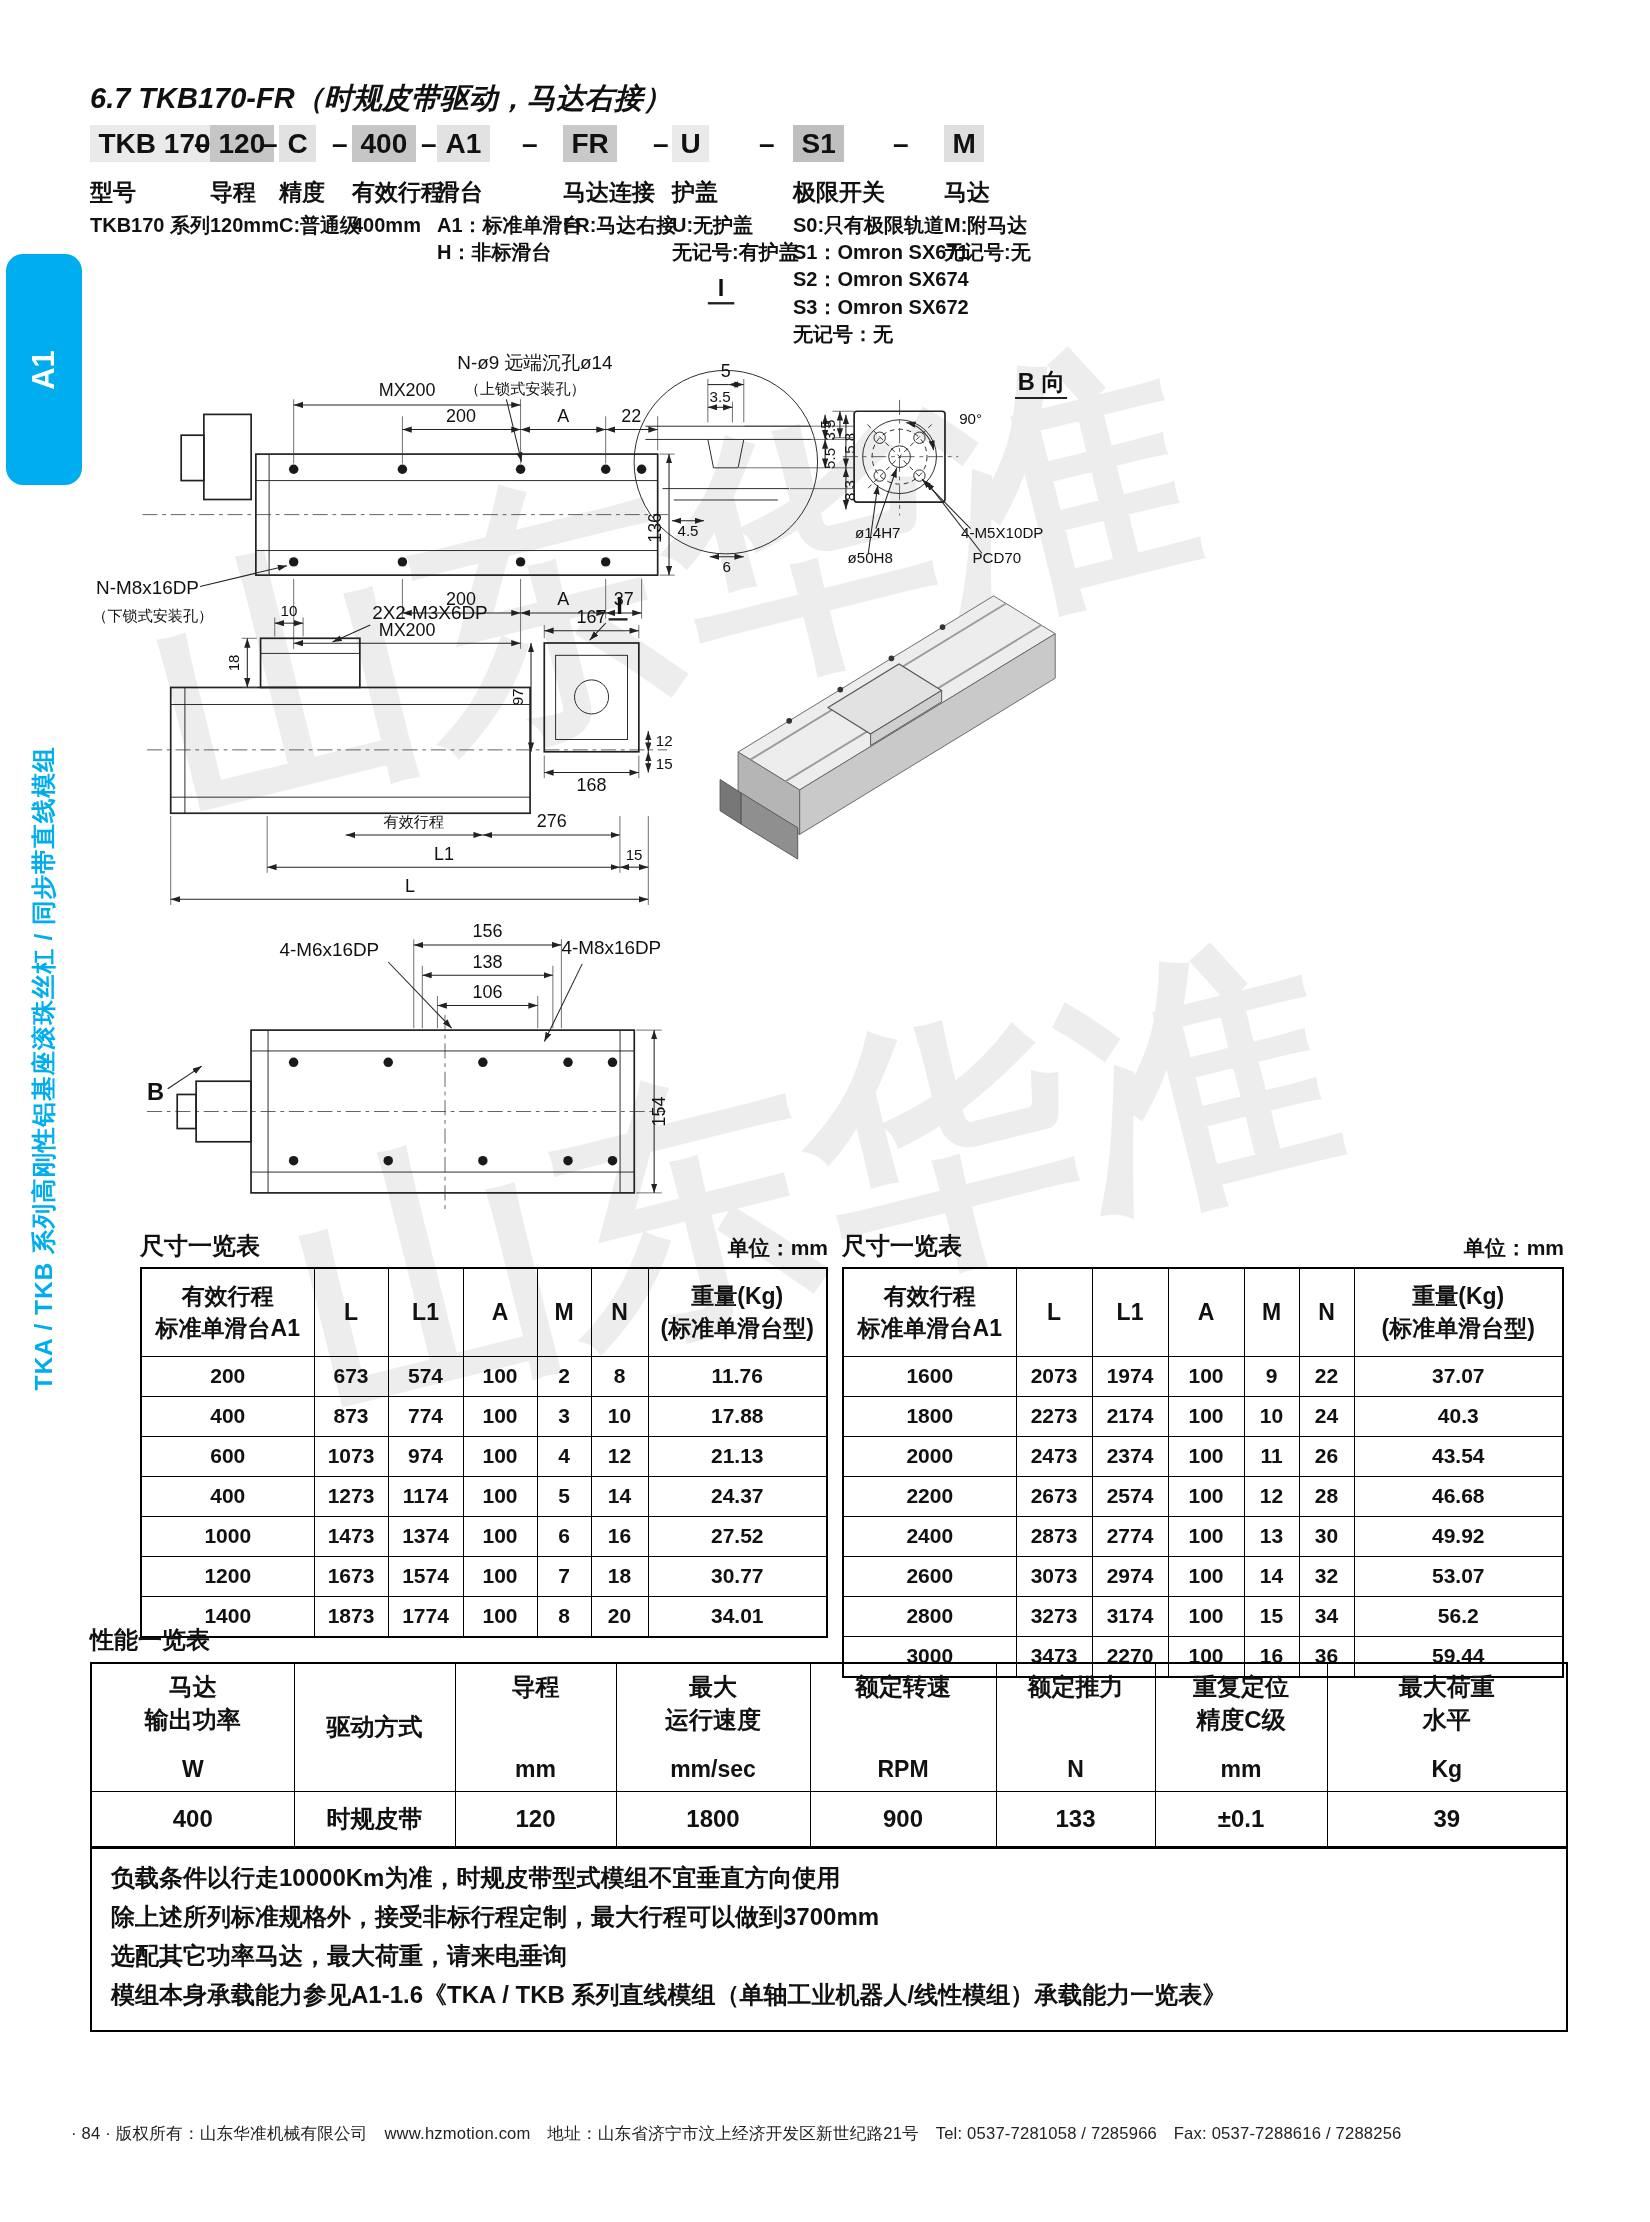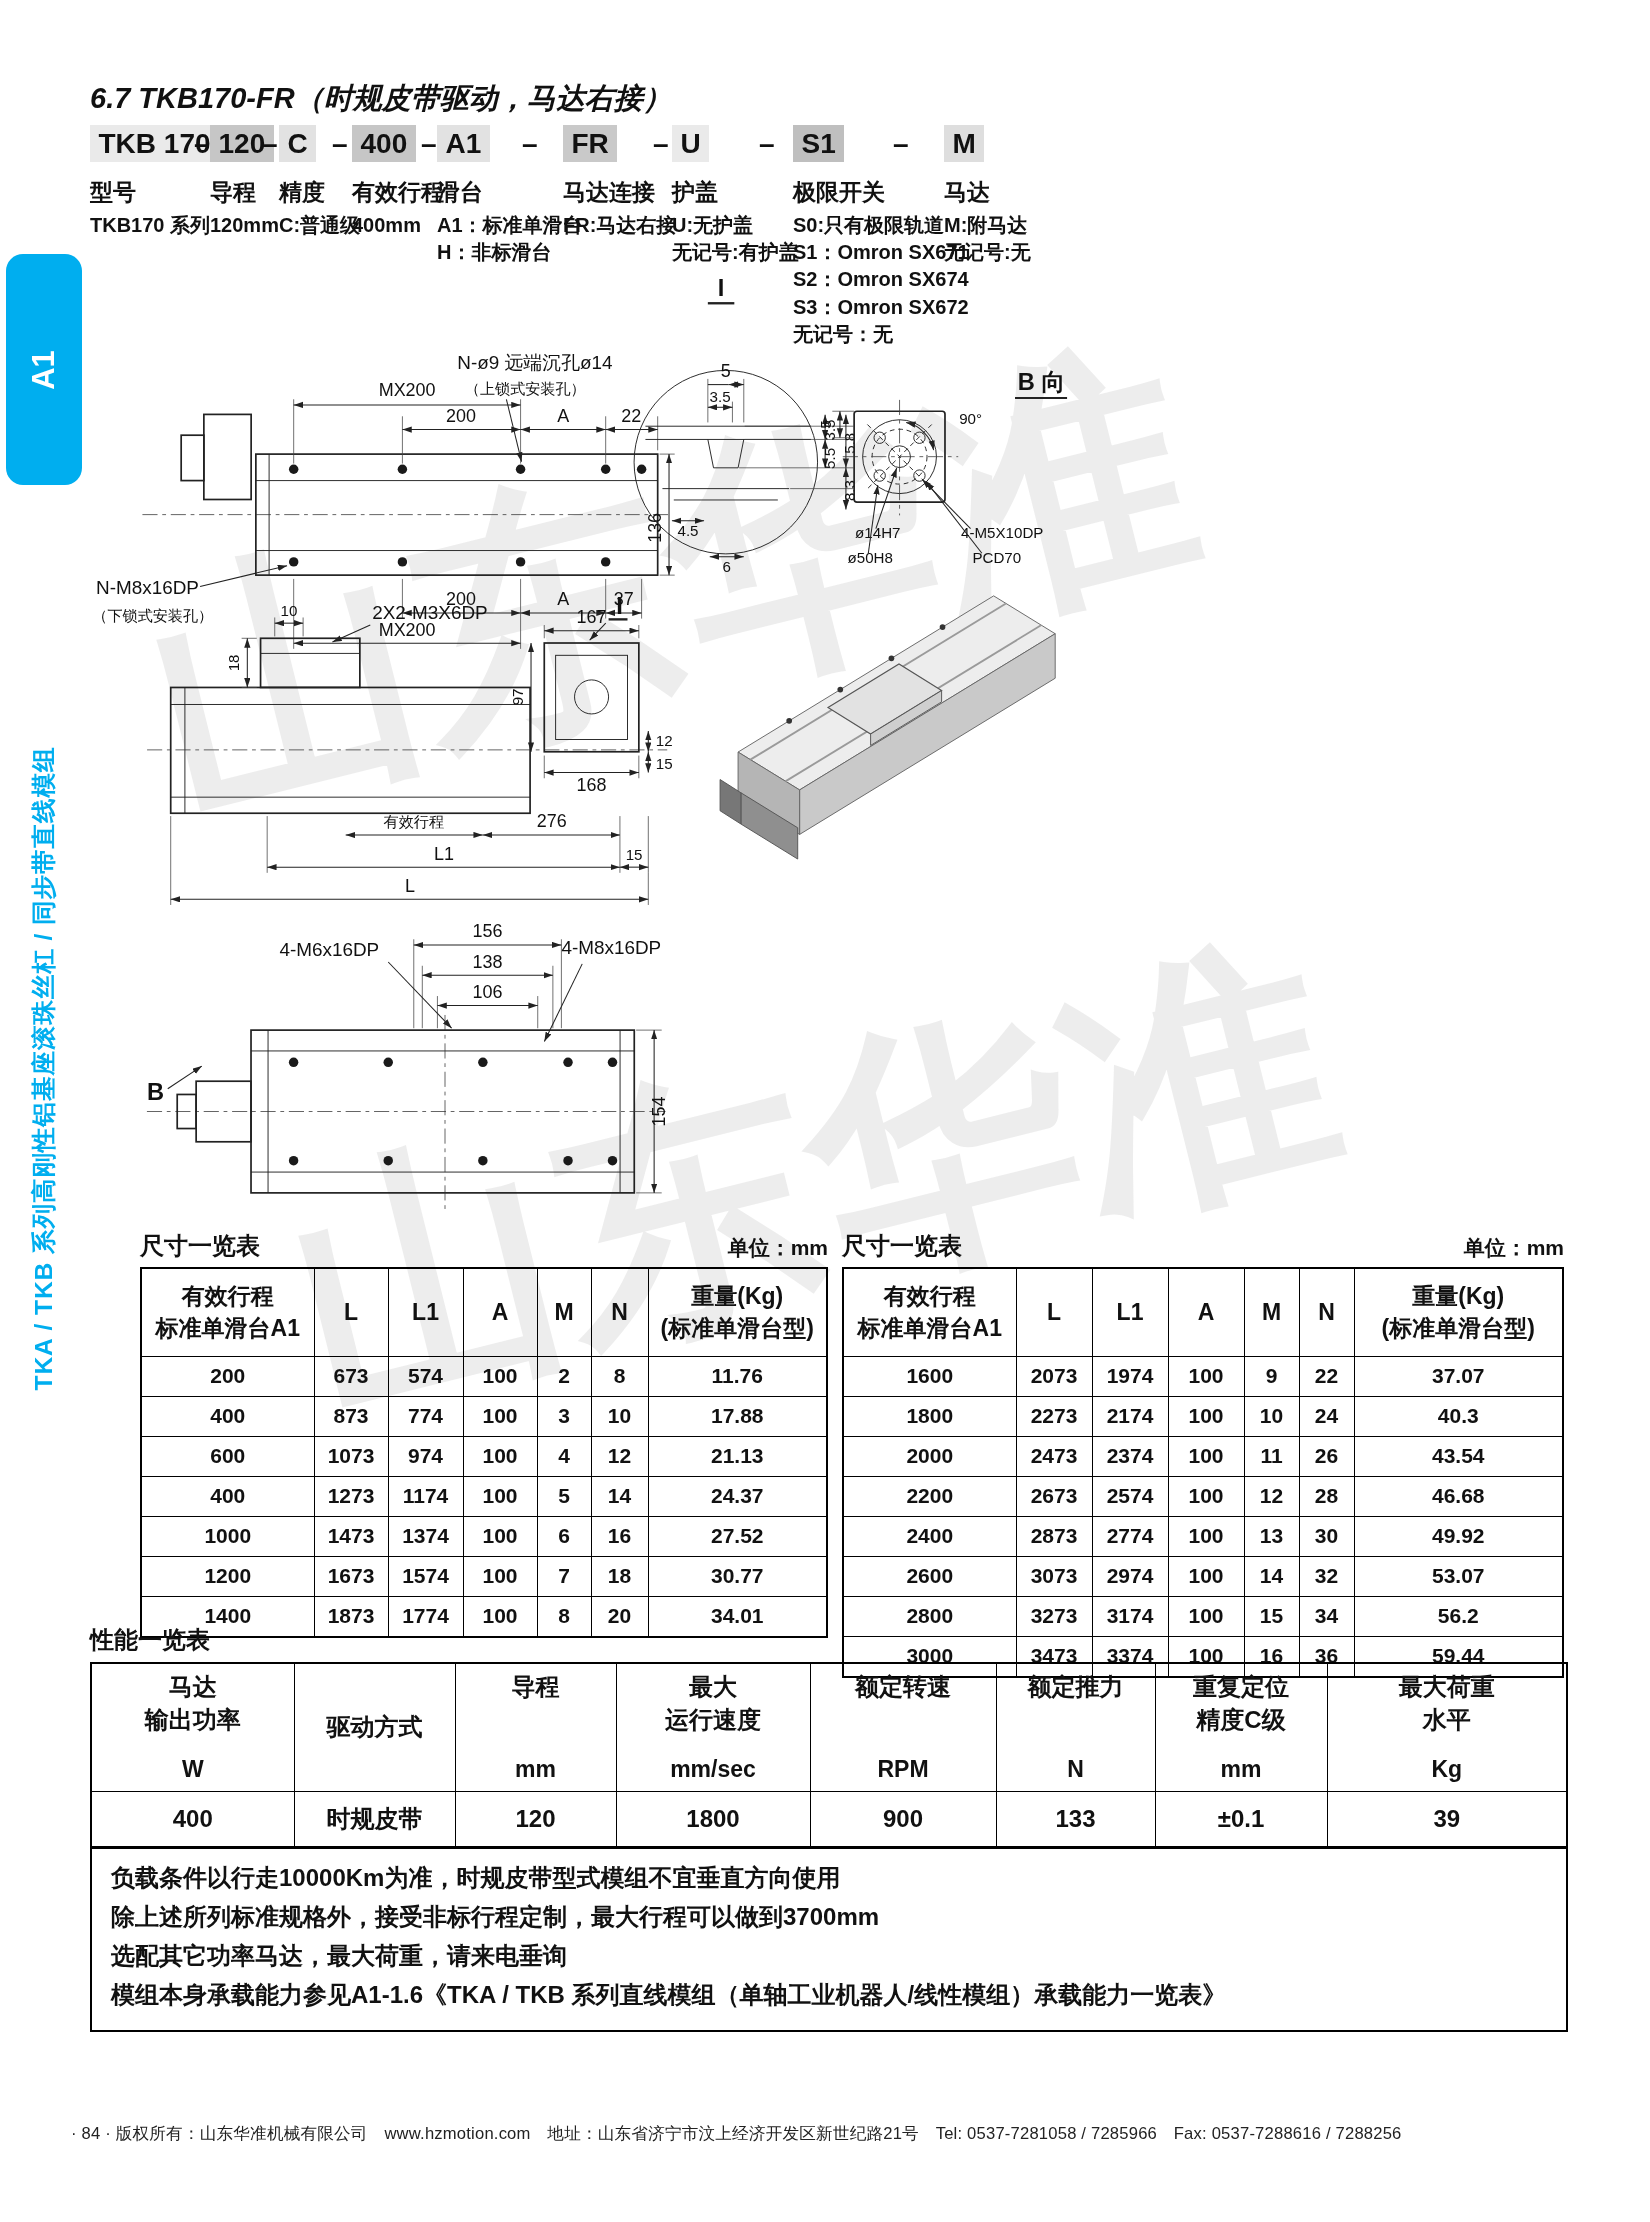--- a/index.html
+++ b/index.html
@@ -592,21 +592,21 @@
             <td>3273</td>
             <td>3174</td>
             <td>100</td>
             <td>15</td>
             <td>34</td>
             <td>56.2</td>
           </tr>
         <tr>
             <td>3000</td>
             <td>3473</td>
-            <td>3374</td>
+            <td>2270</td>
             <td>100</td>
             <td>16</td>
             <td>36</td>
             <td>59.44</td>
           </tr>
       </tbody>
     </table>
   </div>
 
   <div class="tblock" style="left:90px;top:1624px;width:1478px">

